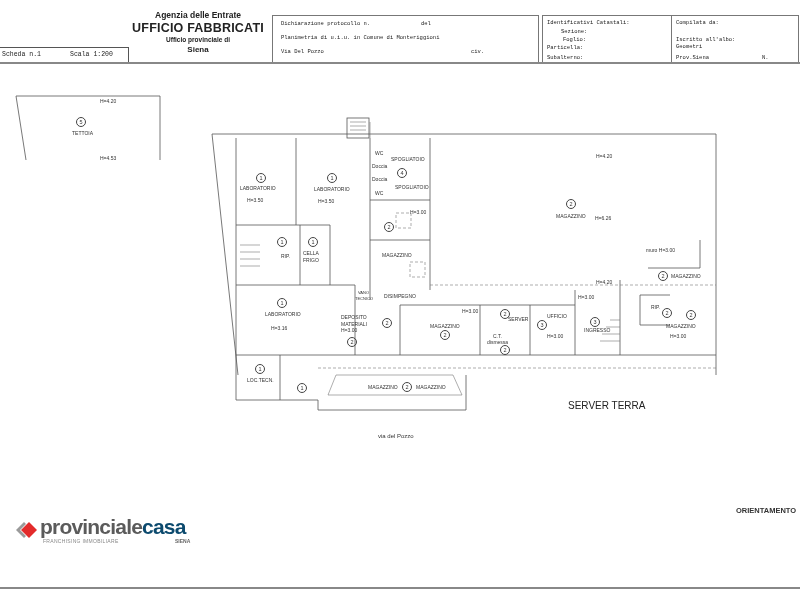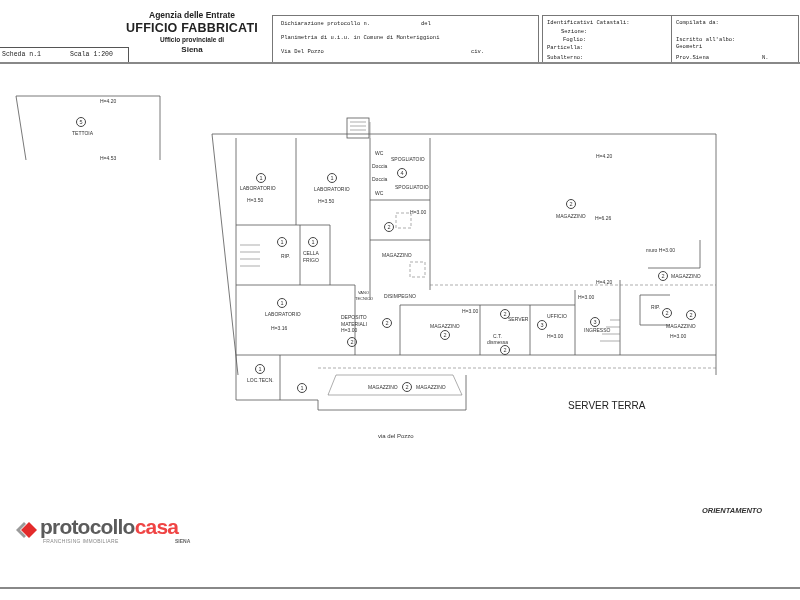--- a/index.html
+++ b/index.html
@@ -4,44 +4,44 @@
 <style>
   html, body { margin:0; padding:0; }
   body { width:800px; height:600px; background:#fff; position:relative; overflow:hidden;
          font-family:"Liberation Sans", sans-serif; color:#222; }
   .mono { font-family:"Liberation Mono", monospace; }
   .abs { position:absolute; }
   
   .hdr-line { position:absolute; left:0; top:62px; width:800px; height:0; border-top:2px solid #888; }
   .scheda-box { position:absolute; left:0; top:47px; width:128px; height:14px; border:1px solid #555; border-left:none; font-size:6.5px; }
   .scheda-box span { position:absolute; top:3px; }
-  .agency { position:absolute; left:122px; top:10px; width:140px; text-align:center; }
+  .agency { position:absolute; left:128px; top:10px; width:140px; text-align:center; }
   .agency .a1 { font-size:8.5px; font-weight:bold; }
   .agency .a2 { font-size:12.5px; font-weight:bold; margin-top:1px; letter-spacing:0.2px; }
   .agency .a3 { font-size:6.5px; font-weight:bold; margin-top:1px; }
   .agency .a4 { font-size:8px; font-weight:bold; margin-top:2px; }
   .decl-box { position:absolute; left:272px; top:15px; width:265px; height:47px; border:1px solid #777; border-bottom:none; font-size:5.5px; }
   .id-box { position:absolute; left:542px; top:15px; width:128px; height:47px; border:1px solid #777; border-bottom:none; font-size:5.5px; }
   .comp-box { position:absolute; left:670px; top:15px; width:128px; height:47px; border:1px solid #777; border-left:none; border-bottom:none; font-size:5.5px; }
   .line-txt { position:absolute; white-space:nowrap; }
   
   .plan { position:absolute; left:0; top:80px; width:800px; height:380px; }
   .lbl { position:absolute; font-size:5px; white-space:nowrap; color:#333; }
   .circ { position:absolute; width:8px; height:8px; border:0.8px solid #444; border-radius:50%; font-size:5.5px; line-height:8px; text-align:center; color:#333; }
   .piano { position:absolute; left:568px; top:400px; font-size:10px; color:#222; }
   .via { position:absolute; left:378px; top:433px; font-size:6px; color:#333; }
   
   .logo { position:absolute; left:10px; top:515px; width:190px; height:30px; }
   .logo .mark { position:absolute; left:0; top:3px; width:28px; height:24px; }
   .logo .word { position:absolute; left:30px; top:0px; font-size:21px; font-weight:bold; letter-spacing:-0.8px; white-space:nowrap; }
   .logo .word .p1 { color:#5b5b5b; }
-  .logo .word .p2 { color:#ef4444;text-align:center; }
+  .logo .word .p2 { color:#0c4a6e;text-align:center; }
   .logo .sub { position:absolute; left:33px; top:23px; font-size:5px; color:#888; letter-spacing:0.3px; }
   .logo .city { position:absolute; left:165px; top:23px; font-size:5px; color:#666; font-weight:bold; }
-  .orient { position:absolute; left:694px; top:506px; font-size:7.5px; font-style:italic; font-weight:bold; color:#333;padding-left:8px; }
+  .orient { position:absolute; left:728px; top:506px; font-size:7.5px; font-weight:bold; color:#333;padding-left:8px; }
   .bottom-line { position:absolute; left:0; top:587px; width:800px; border-top:2px solid #888; }
 </style>
 </head>
 <body>
 
 <div>
   <div class="scheda-box mono">
     <span style="left:2px">Scheda n.1</span>
     <span style="left:70px">Scala 1:200</span>
   </div>
@@ -236,20 +236,20 @@
   <span class="piano">SERVER TERRA</span>
   <span class="via">via del Pozzo</span>
 </div>
 
 <div class="logo">
   <svg class="mark" viewBox="0 0 28 24">
     <polygon points="6,12 14,4 16,6 10,12 16,18 14,20" fill="#9a9a9a"></polygon>
     <polygon points="11,12 19,4 27,12 19,20" fill="#e32b2b"></polygon>
   </svg>
   <div class="word">
-    <span class="p1">protocollo</span><span class="p2">casa</span>
+    <span class="p1">provinciale</span><span class="p2">casa</span>
   </div>
   <div class="sub">FRANCHISING IMMOBILIARE</div>
   <div class="city">SIENA</div>
 </div>
 
 <div class="orient">ORIENTAMENTO</div>
 <div class="bottom-line"></div>
 
 </body></html>

